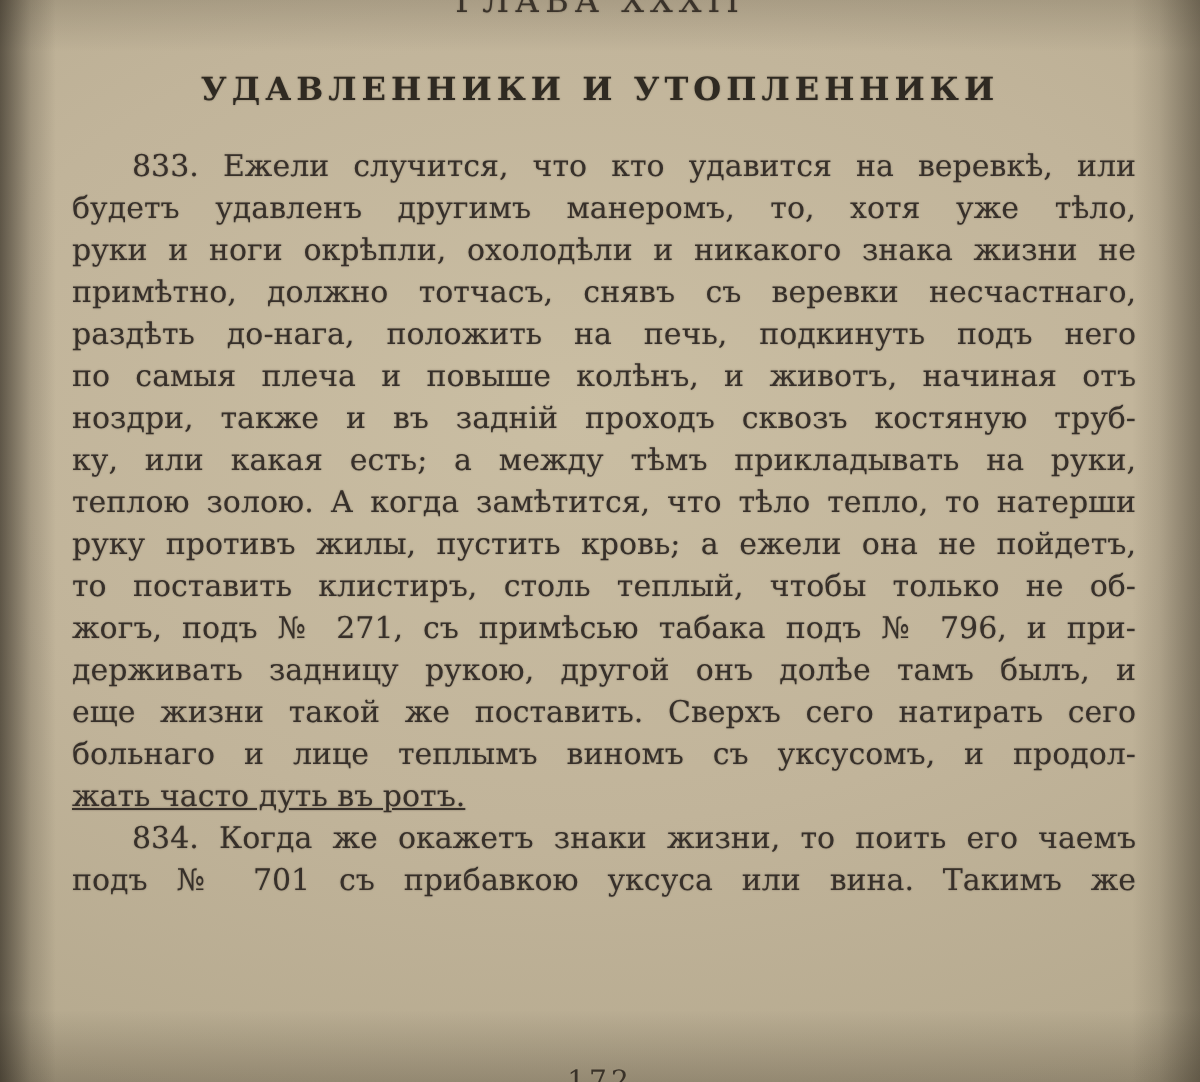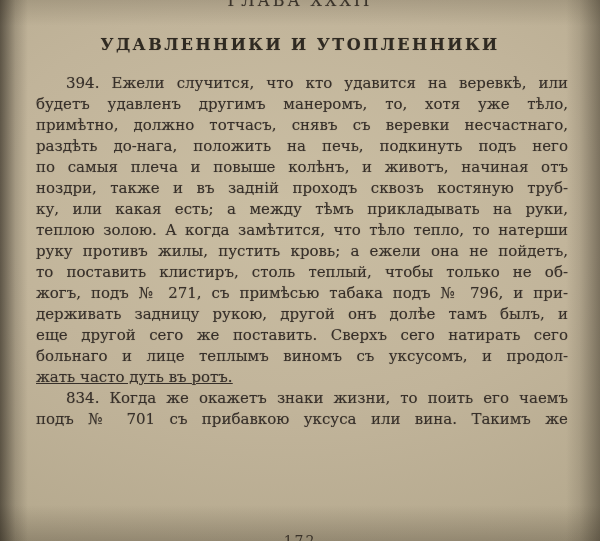--- a/index.html
+++ b/index.html
@@ -93,24 +93,25 @@
 <body>
 
 <div class="page">
 
   <div class="running-title">ГЛАВА XXXII</div>
 
   <div class="heading">УДАВЛЕННИКИ И УТОПЛЕННИКИ</div>
 
   <div class="body-text">
 
-      <div class="line indent">394. Ежели случится, что кто удавится на веревкѣ, или</div>
+      <div class="line indent">833. Ежели случится, что кто удавится на веревкѣ, или</div>
 
       <div class="line">будетъ удавленъ другимъ манеромъ, то, хотя уже тѣло,</div>
 
+      <div class="line">руки и ноги окрѣпли, охолодѣли и никакого знака жизни не</div>
 
       <div class="line">примѣтно, должно тотчасъ, снявъ съ веревки несчастнаго,</div>
 
       <div class="line">раздѣть до-нага, положить на печь, подкинуть подъ него</div>
 
 
       <div class="line">по самыя плеча и повыше колѣнъ, и животъ, начиная отъ</div>
 
 
       <div class="line">ноздри, также и въ задній проходъ сквозъ костяную труб-</div>
@@ -121,21 +122,21 @@
       <div class="line">теплою золою. А когда замѣтится, что тѣло тепло, то натерши</div>
 
       <div class="line">руку противъ жилы, пустить кровь; а ежели она не пойдетъ,</div>
 
       <div class="line">то поставить клистиръ, столь теплый, чтобы только не об-</div>
 
       <div class="line">жогъ, подъ № 271, съ примѣсью табака подъ № 796, и при-</div>
 
       <div class="line">держивать задницу рукою, другой онъ долѣе тамъ былъ, и</div>
 
-      <div class="line">еще другой сего же поставить. Сверхъ сего натирать сего</div>
+      <div class="line">еще жизни такой же поставить. Сверхъ сего натирать сего</div>
 
       <div class="line">больнаго и лице теплымъ виномъ съ уксусомъ, и продол-</div>
 
       <div class="line no-justify">жать часто дуть въ ротъ.</div>
 
       <div class="line indent">834. Когда же окажетъ знаки жизни, то поить его чаемъ</div>
 
       <div class="line">подъ № 701 съ прибавкою уксуса или вина. Такимъ же</div>
     </div>
 

